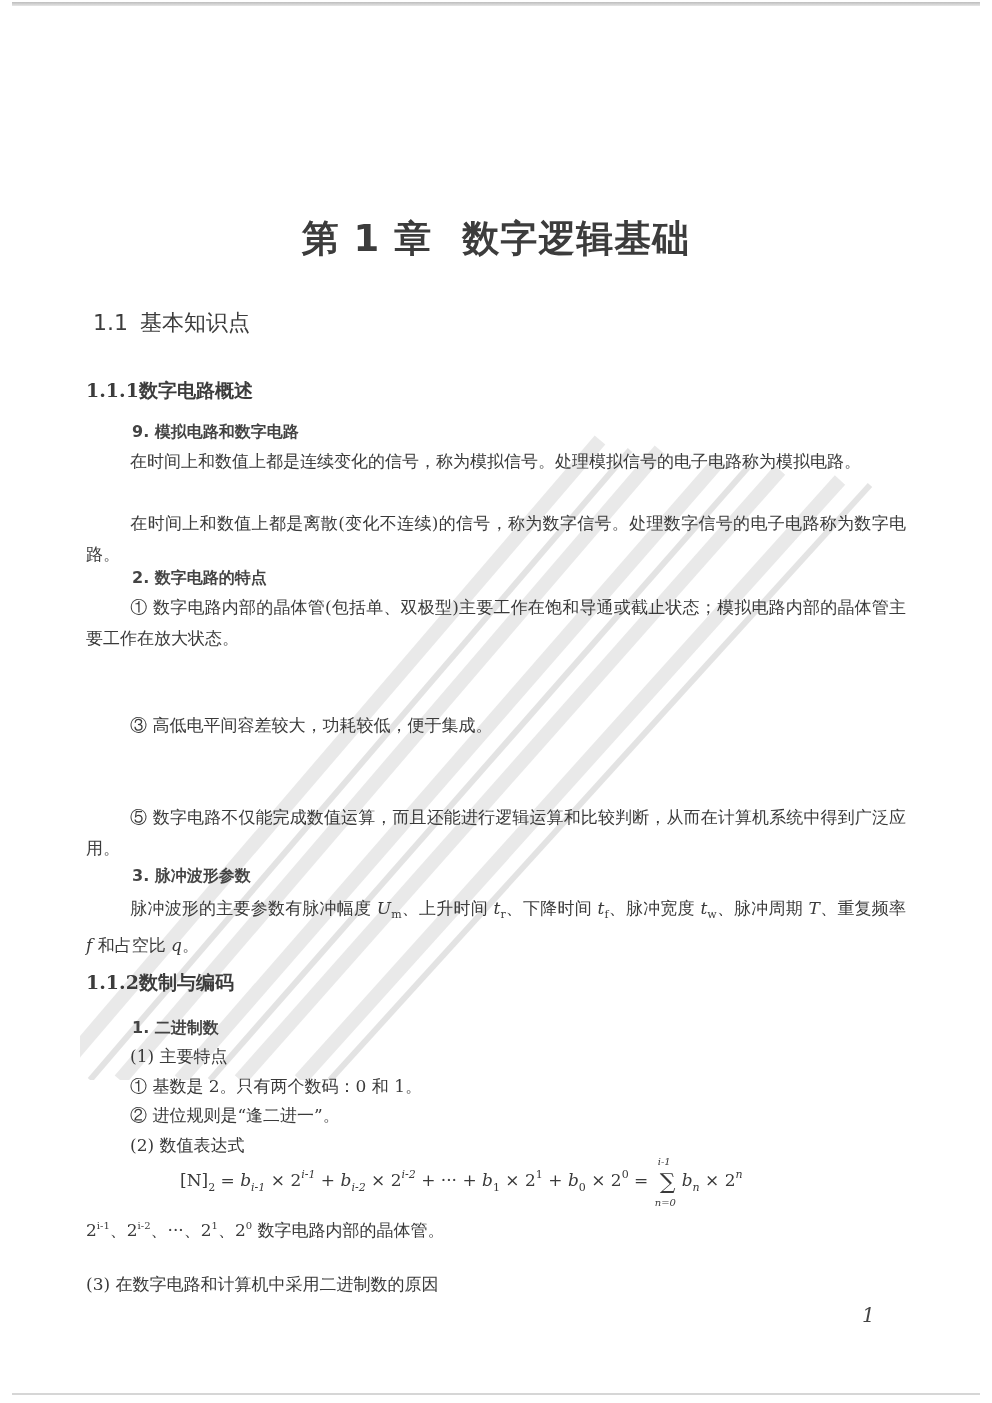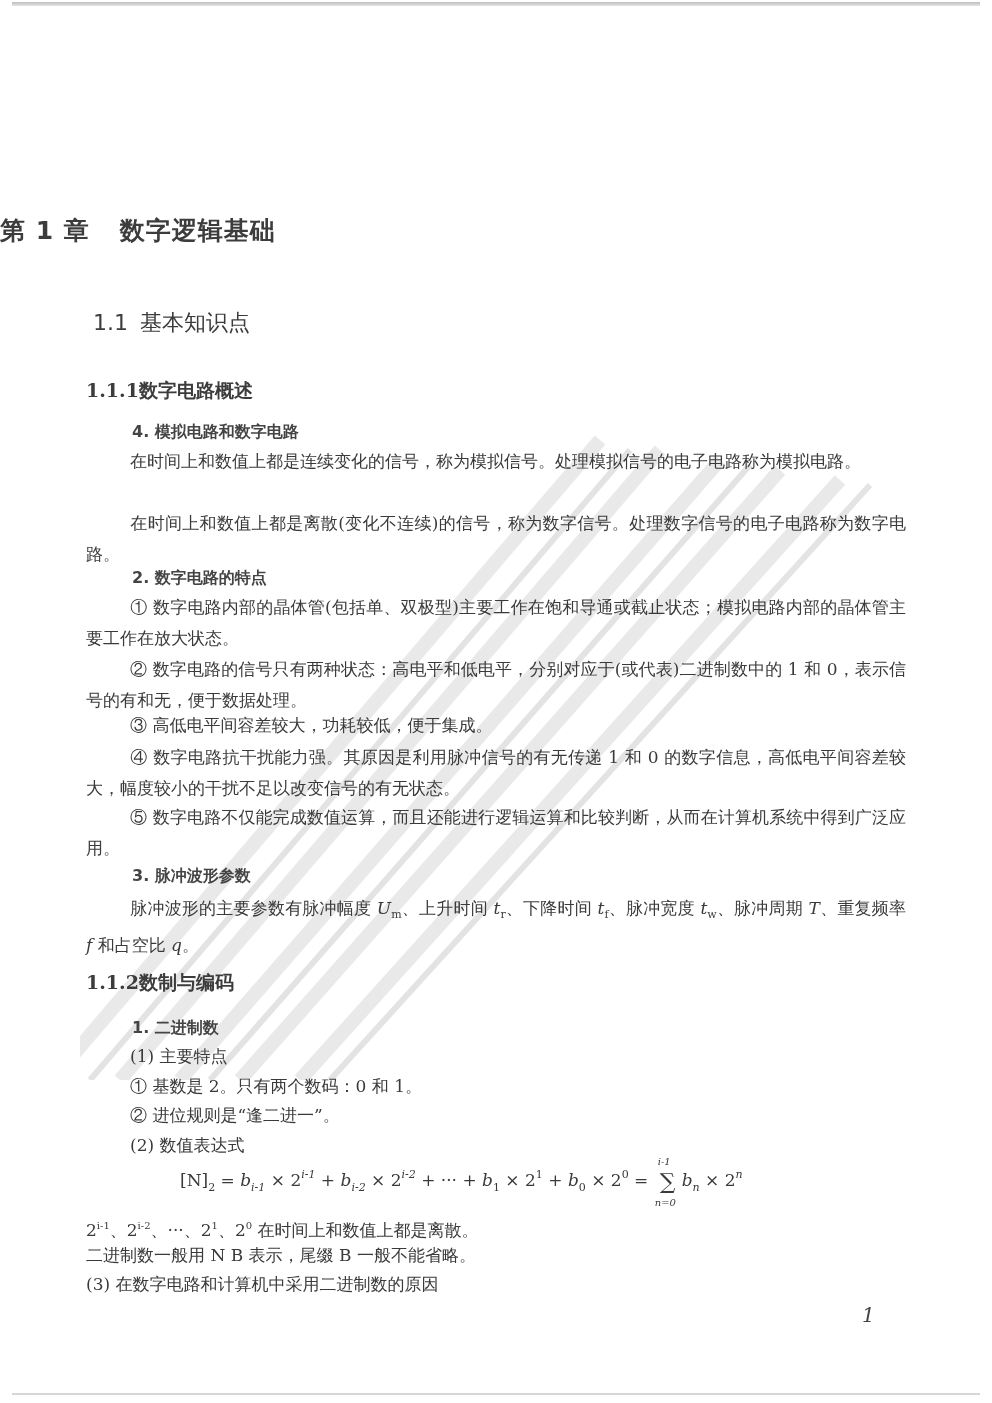--- a/index.html
+++ b/index.html
@@ -21,23 +21,23 @@
   }
   
   .watermark {
     position: absolute; left: 80px; top: 380px; width: 900px; height: 700px;
     pointer-events: none;
   }
   .page {
     position: absolute; left: 0; top: 0; width: 992px; height: 1403px;
   }
   .chapter-title {
-    position: absolute; top: 214px; left: 0; width: 992px; 
+    position: absolute; top: 214px; left: 0; width: 992px; text-align: center;
     font-family: "DejaVu Sans", "Liberation Sans", sans-serif;
-    font-size: 25px; font-weight: bold; color: #3c3c3c; letter-spacing: 1px;
+    font-size: 37px; font-weight: bold; color: #3c3c3c; letter-spacing: 1px;
   }
   .chapter-title .gap { display: inline-block; width: 30px; }
   .h1 {
     position: absolute; top: 308px; left: 93px;
     font-family: "DejaVu Sans", "Liberation Sans", sans-serif;
     font-size: 22px; color: #3c3c3c;
   }
   .h1 .num { margin-right: 12px; font-weight: normal; }
   .h2 {
     position: absolute; left: 86px;
@@ -109,48 +109,45 @@
   </div>
 
   <div class="h1">
     <span class="num">1.1</span><span>基本知识点</span>
   </div>
 
   <div class="h2" style="top:378px">
     <span class="num">1.1.1</span><span>数字电路概述</span>
   </div>
 
-  <div class="h3" style="top:422px">4. 模拟电路和数字电路</div>
+  <div class="h3" style="top:422px">9. 模拟电路和数字电路</div>
   <div class="p" style="top:508px"><span class="ind"></span><span>在时间上和数值上都是离散(变化不连续)的信号，称为数字信号。处理数字信号的电子电路称为数字电路。</span></div>
   <div class="p" style="top:446px"><span class="ind"></span><span>在时间上和数值上都是连续变化的信号，称为模拟信号。处理模拟信号的电子电路称为模拟电路。</span></div>
 
   <div class="h3" style="top:568px">2. 数字电路的特点</div>
   <div class="p" style="top:592px"><span class="ind"></span><span>① 数字电路内部的晶体管(包括单、双极型)主要工作在饱和导通或截止状态；模拟电路内部的晶体管主要工作在放大状态。</span></div>
-  <div class="p" style="top:654px"><span class="ind"></span><span>② 数字电路的信号只有两种状态：高电平和低电平，分别对应于(或代表)二进制数中的 1 和 0，表示信号的有和无，便于数据处理。</span></div>
   <div class="p" style="top:710px"><span class="ind"></span><span>③ 高低电平间容差较大，功耗较低，便于集成。</span></div>
-  <div class="p" style="top:742px"><span class="ind"></span><span>④ 数字电路抗干扰能力强。其原因是利用脉冲信号的有无传递 1 和 0 的数字信息，高低电平间容差较大，幅度较小的干扰不足以改变信号的有无状态。</span></div>
   <div class="p" style="top:802px"><span class="ind"></span><span>⑤ 数字电路不仅能完成数值运算，而且还能进行逻辑运算和比较判断，从而在计算机系统中得到广泛应用。</span></div>
 
   <div class="h3" style="top:866px">3. 脉冲波形参数</div>
   <div class="p" style="top:893px"><span class="ind"></span><span>脉冲波形的主要参数有脉冲幅度 </span><i class="v">U</i><sub class="s">m</sub><span>、上升时间 </span><i class="v">t</i><sub class="s">r</sub><span>、下降时间 </span><i class="v">t</i><sub class="s">f</sub><span>、脉冲宽度 </span><i class="v">t</i><sub class="s">w</sub><span>、脉冲周期 </span><i class="v">T</i><span>、重复频率 </span><i class="v">f</i><span> 和占空比 </span><i class="v">q</i><span>。</span></div>
 
   <div class="h2" style="top:970px">
     <span class="num">1.1.2</span><span>数制与编码</span>
   </div>
 
   <div class="h3" style="top:1018px">1. 二进制数</div>
   <div class="line" style="top:1044px">(1) 主要特点</div>
   <div class="line" style="top:1074px">① 基数是 2。只有两个数码：0 和 1。</div>
   <div class="line" style="top:1103px">② 进位规则是“逢二进一”。</div>
   <div class="line" style="top:1133px">(2) 数值表达式</div>
 
   <div class="formula">
     <span class="rm">[N]</span><span class="dn rm">2</span><span class="rm"> = </span><span>b</span><span class="dn">i-1</span><span class="rm"> × 2</span><span class="up">i-1</span><span class="rm"> + </span><span>b</span><span class="dn">i-2</span><span class="rm"> × 2</span><span class="up">i-2</span><span class="rm"> + ··· + </span><span>b</span><span class="dn rm">1</span><span class="rm"> × 2</span><span class="up rm">1</span><span class="rm"> + </span><span>b</span><span class="dn rm">0</span><span class="rm"> × 2</span><span class="up rm">0</span><span class="rm"> = </span><span class="sum"><span class="sup">i-1</span><span>∑</span><span class="sub">n=0</span></span><span>b</span><span class="dn">n</span><span class="rm"> × 2</span><span class="up">n</span>
   </div>
 
   <div class="line line-left" style="top:1214px">
-    <span>2</span><sup style="font-size:10px">i-1</sup><span>、</span><span>2</span><sup style="font-size:10px">i-2</sup><span>、···、</span><span>2</span><sup style="font-size:10px">1</sup><span>、</span><span>2</span><sup style="font-size:10px">0</sup><span> 在时间上和数值上都是离散。</span>
+    <span>2</span><sup style="font-size:10px">i-1</sup><span>、</span><span>2</span><sup style="font-size:10px">i-2</sup><span>、···、</span><span>2</span><sup style="font-size:10px">1</sup><span>、</span><span>2</span><sup style="font-size:10px">0</sup><span> 数字电路内部的晶体管。</span>
   </div>
-  <div class="line line-left" style="top:1243px">二进制数一般用 N B 表示，尾缀 B 一般不能省略。</div>
   <div class="line line-left" style="top:1272px">(3) 在数字电路和计算机中采用二进制数的原因</div>
 
   <div class="pageno">1</div>
 </div>
 
 </body></html>

